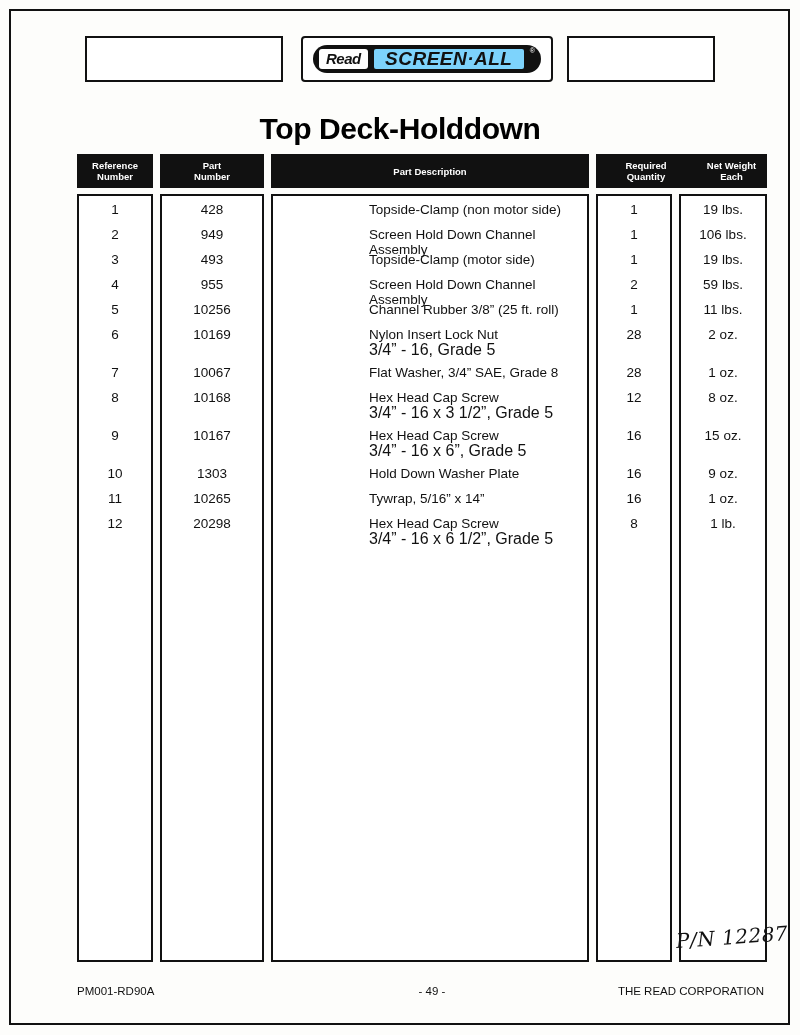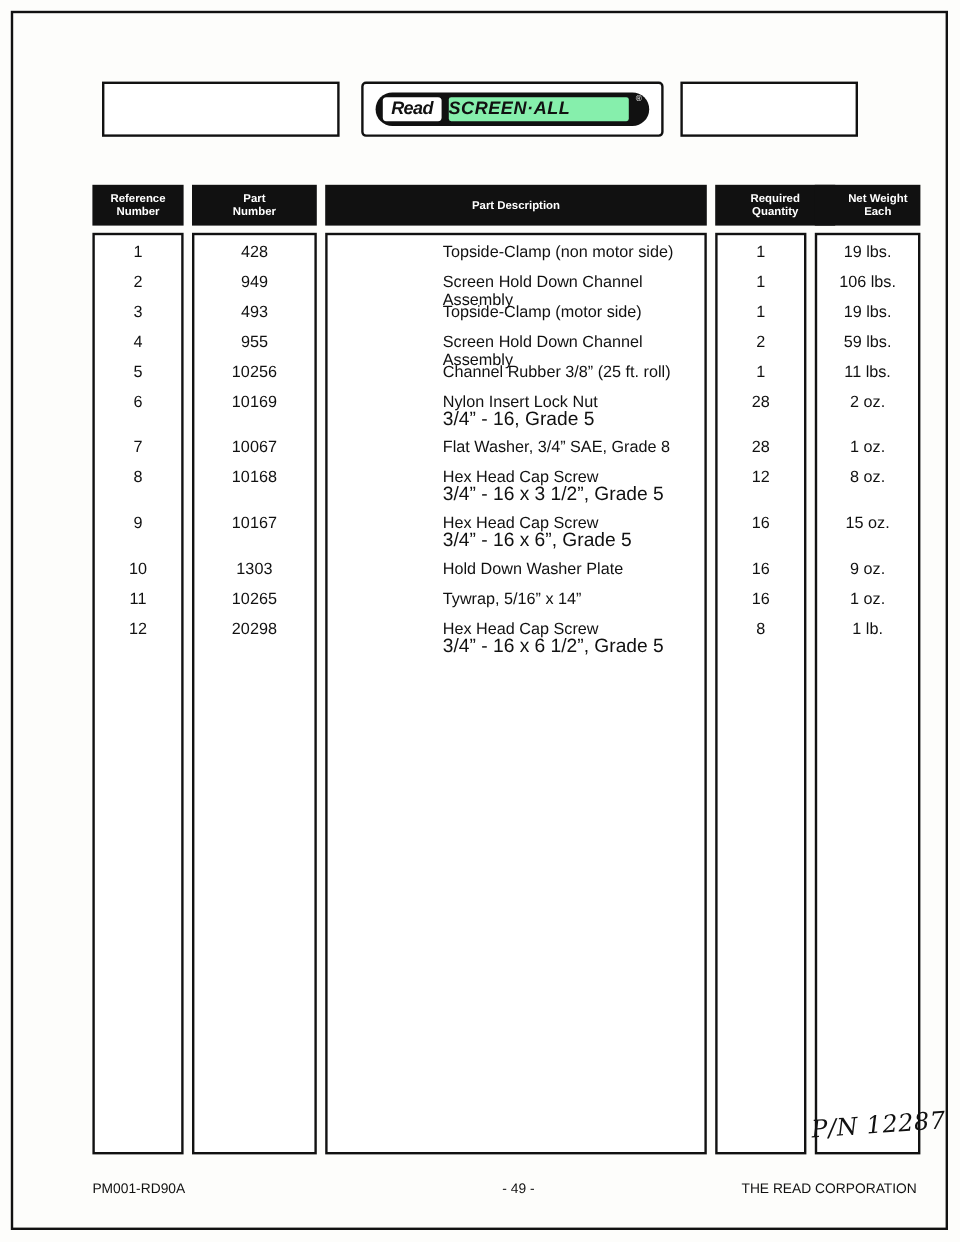--- a/index.html
+++ b/index.html
@@ -30,21 +30,21 @@
     width: 781px;
     height: 1016px;
     border: 2px solid #111;
     box-sizing: border-box;
   }
 
   
   .header {
     position: absolute;
     left: 85px;
-    top: 68px;
+    top: 36px;
     width: 630px;
     height: 48px;
   }
   .hdr-box {
     position: absolute;
     top: 0;
     height: 46px;
     border: 2px solid #111;
     box-sizing: border-box;
     background: #fff;
@@ -83,26 +83,27 @@
     font-weight: bold;
     font-style: italic;
     font-size: 15px;
     line-height: 20px;
     padding: 0 7px;
     border-radius: 3px;
     letter-spacing: -0.5px;
   }
   .logo-screenall {
     flex: 1;
-    background: #86efac;
+    background: #7dd3fc;
     color: #111;
     font-weight: bold;
     font-style: italic;
-    font-size: 15px;
+    font-size: 19px;
     line-height: 20px;
+    text-align: center;
     border-radius: 2px;
     letter-spacing: 0.5px;
   }
   .logo-tm {
     color: #fff;
     font-size: 7px;
     align-self: flex-start;
     margin-top: 2px;
   }
 
@@ -237,20 +238,21 @@
     <div class="logo-box">
       <div class="logo-inner">
         <span class="logo-read">Read</span>
         <span class="logo-screenall">SCREEN·ALL</span>
         <span class="logo-tm">®</span>
       </div>
     </div>
     <div class="hdr-box right"></div>
   </div>
 
+  <div class="title">Top Deck-Holddown</div>
 
   <div class="table">
     <div class="thead">
       <div class="th c0">
         <span>Reference</span>
         <span>Number</span>
       </div>
       <div class="th c1">
         <span>Part</span>
         <span>Number</span>

